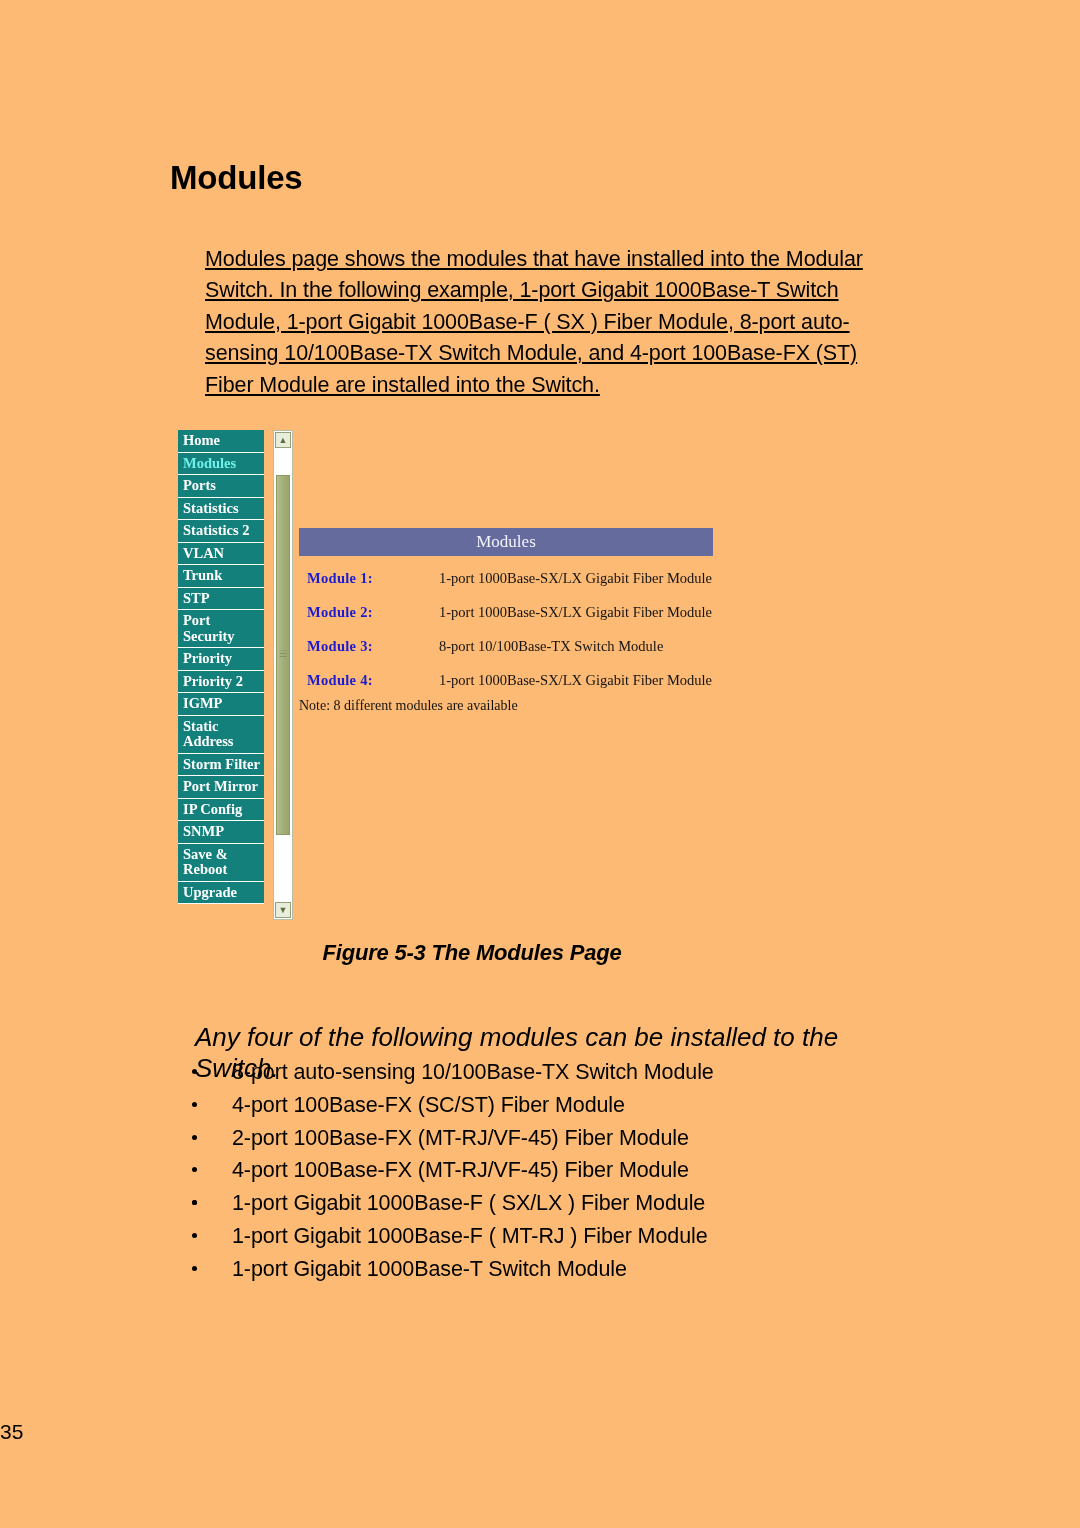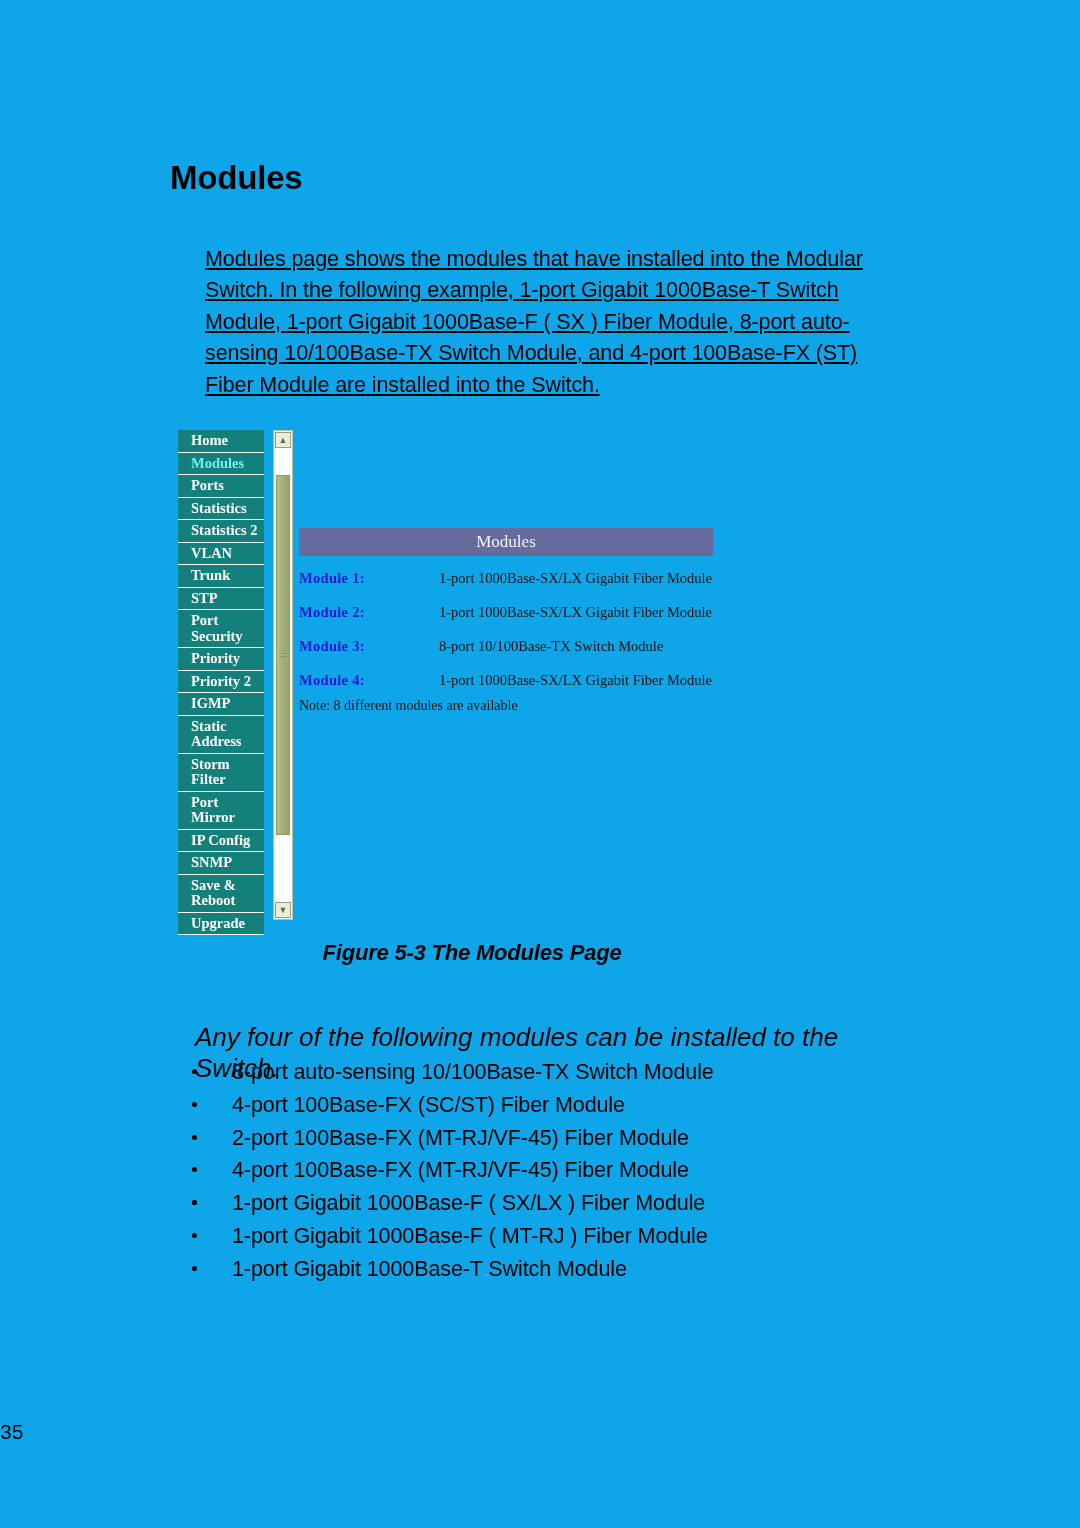--- a/index.html
+++ b/index.html
@@ -12,21 +12,21 @@
     height: 1528px;
     position: relative;
     font-family: "Liberation Sans", sans-serif;
     color: #000000;
     overflow: hidden;
   }
 
   .page {
     position: absolute;
     inset: 0;
-    background: #0ea5e9;
+    background: #fdba74;
   }
 
   
   .page-title {
     position: absolute;
     left: 170px;
     top: 138px;
     font-size: 33px;
     font-weight: bold;
     letter-spacing: -0.2px;
@@ -61,21 +61,21 @@
     top: 0;
     width: 86px;
   }
   .nav-item {
     background: #14807c;
     color: #ffffff;
     font-family: "Liberation Serif", serif;
     font-weight: bold;
     font-size: 14.5px;
     line-height: 15.5px;
-    padding: 3px 4px 3px 13px;
+    padding: 3px 4px 3px 5px;
     border-bottom: 1.5px solid #ffffff;
     box-sizing: border-box;
     white-space: pre-line;
   }
   .nav-item.selected {
     color: #6ff0ea;
   }
 
   
   .shot-scrollbar {
@@ -165,21 +165,21 @@
   .mod-row {
     position: absolute;
     left: 3px;
     width: 420px;
     height: 17px;
     font-family: "Liberation Serif", serif;
     font-size: 14.5px;
   }
   .mod-label {
     position: absolute;
-    left: 0;
+    left: 8px;
     top: 0;
     font-weight: bold;
     color: #1b1bd2;
     letter-spacing: .3px;
   }
   .mod-value {
     position: absolute;
     left: 140px;
     top: 0;
     color: #131313;

